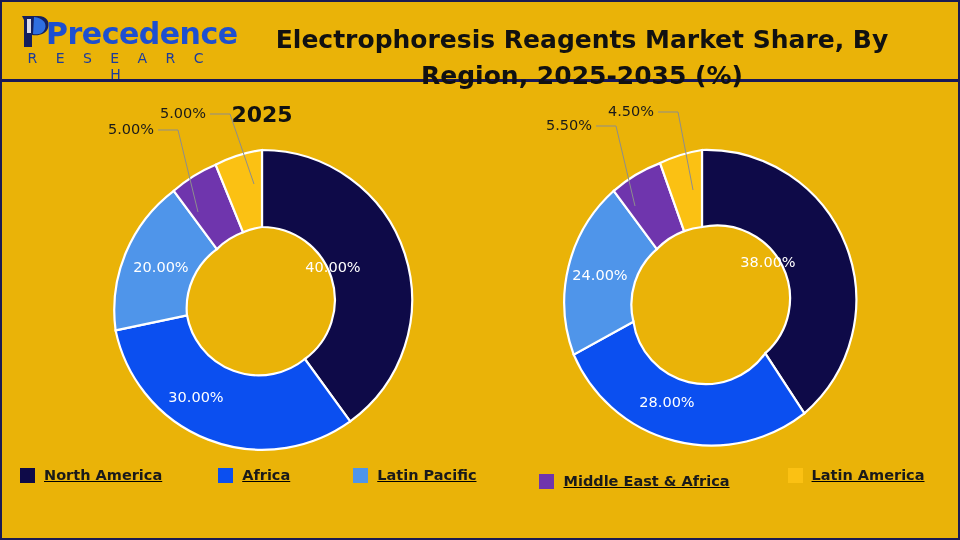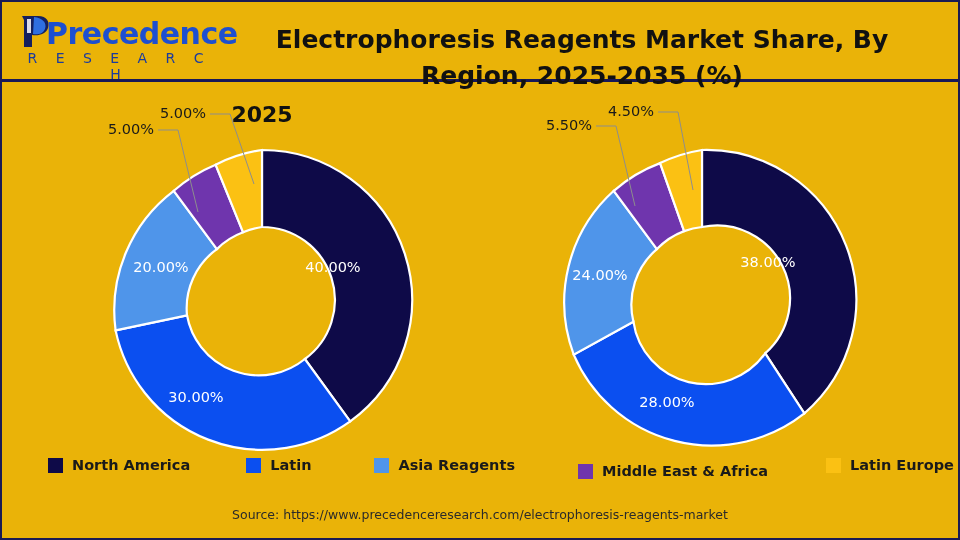--- a/index.html
+++ b/index.html
@@ -110,27 +110,28 @@
   }
   .leader {
     stroke: #8d8d8d;
     stroke-width: 1;
     fill: none;
   }
   
   #legend {
     position: absolute;
     left: 0;
-    top: 448px;
+    top: 458px;
     width: 956px;
     height: 30px;
     display: flex;
     align-items: center;
-    padding-left: 46px;
+    padding-left: 18px;
     box-sizing: border-box;
+    text-decoration: underline;
   }
   .legend-item {
     display: flex;
     align-items: center;
     margin-right: 36px;
   }
   .legend-swatch {
     width: 15px;
     height: 15px;
     margin-right: 9px;
@@ -231,31 +232,30 @@
 
   </div>
 
   <div id="legend">
     <div class="legend-item">
       <span class="legend-swatch" style="background:#0e0a48"></span>
       <span class="legend-text">North America</span>
     </div>
     <div class="legend-item" style="margin-left:20px;">
       <span class="legend-swatch" style="background:#0b4ff0"></span>
-      <span class="legend-text">Latin</span>
+      <span class="legend-text">Africa</span>
     </div>
     <div class="legend-item" style="margin-left:27px;">
       <span class="legend-swatch" style="background:#4f95ea"></span>
-      <span class="legend-text">Asia Reagents</span>
+      <span class="legend-text">Latin Pacific</span>
     </div>
     <div class="legend-item" style="margin-left:27px;margin-top:12px;">
       <span class="legend-swatch" style="background:#6f35ad"></span>
       <span class="legend-text">Middle East &amp; Africa</span>
     </div>
     <div class="legend-item" style="margin-left:22px;">
       <span class="legend-swatch" style="background:#fbc113"></span>
-      <span class="legend-text">Latin Europe</span>
+      <span class="legend-text">Latin America</span>
     </div>
   </div>
 
-  <div id="source">Source: https://www.precedenceresearch.com/electrophoresis-reagents-market</div>
 
 </div>
 
 </body></html>

